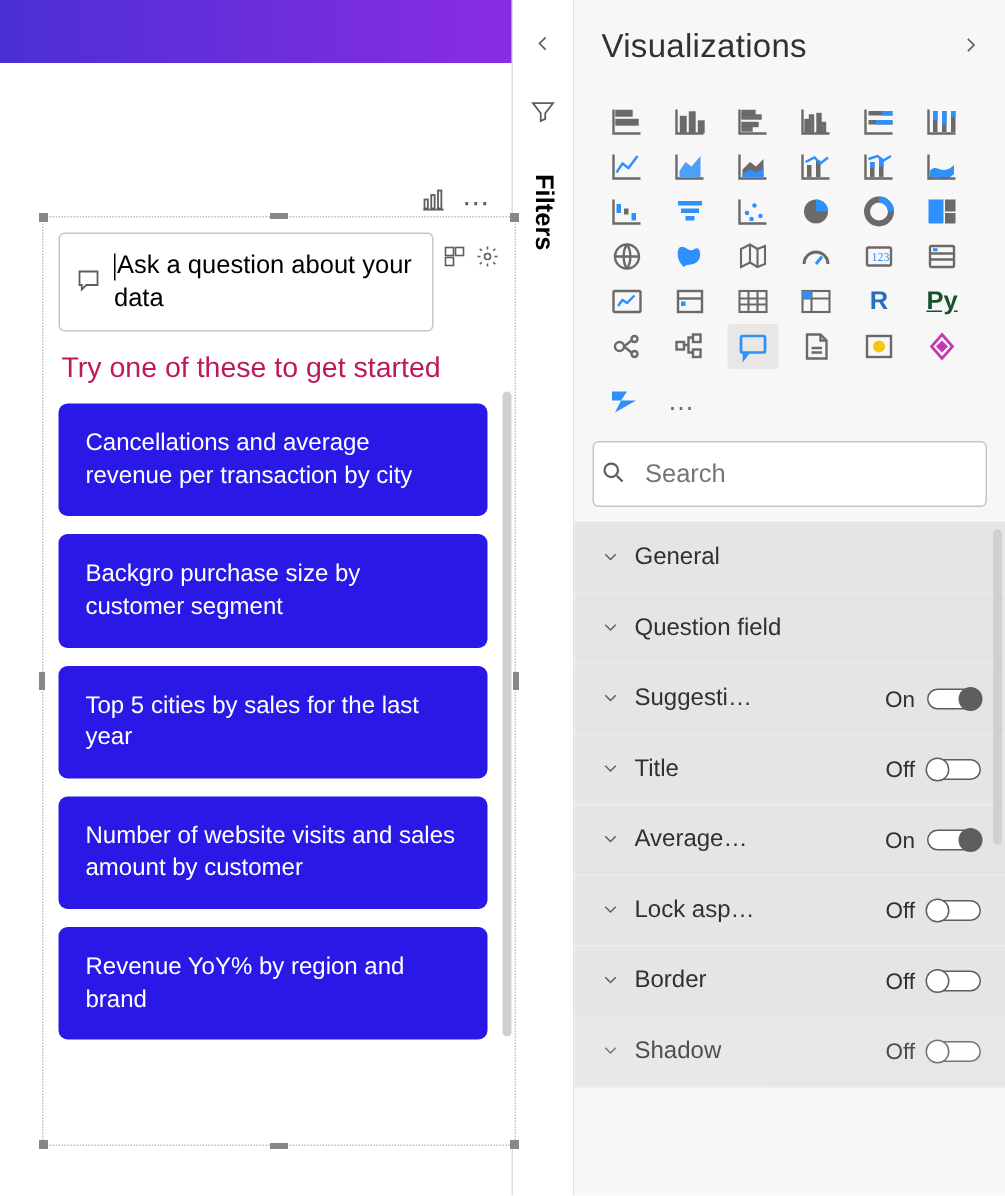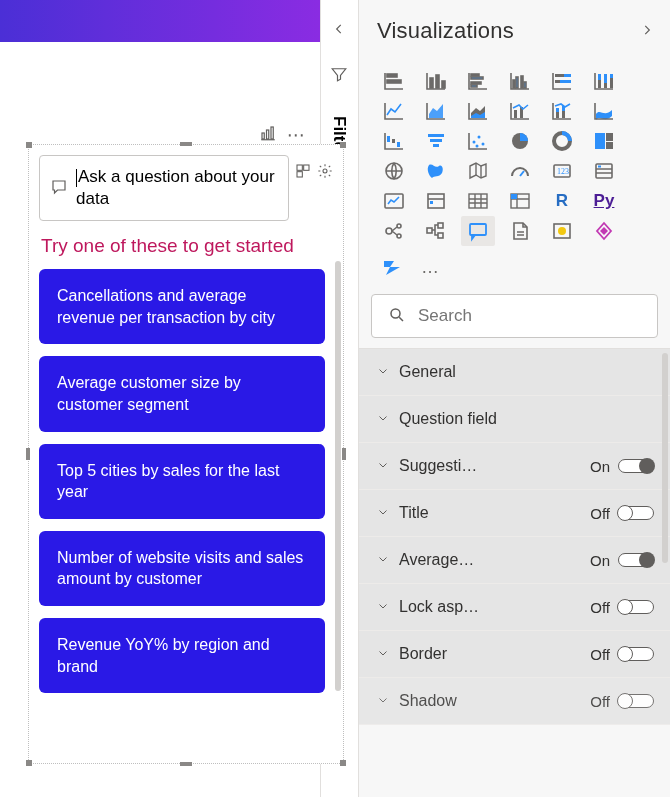--- a/index.html
+++ b/index.html
@@ -49,26 +49,26 @@
   .viz-header { display: flex; align-items: center; justify-content: space-between; padding: 18px 16px 22px 18px; }
   .viz-title { font-size: 22px; letter-spacing: 0.2px; }
   .chev-r { color:#605e5c; }
 
   .viz-grid { padding: 0 12px 6px 18px; display: grid; grid-template-columns: repeat(6, 34px); gap: 0 8px; }
   .viz-ico { width: 34px; height: 30px; display: flex; align-items: center; justify-content: center; color: #6c6a68; cursor: pointer; border-radius: 2px; }
   .viz-ico.selected { background: #e9e7e5; }
   .viz-ico svg { display:block; }
   .txt-ico { font-weight: 700; font-size: 17px; }
   .r-ico { color:#276dc3; }
-  .py-ico { color:#4c1d95;text-decoration:underline; }
+  .py-ico { color:#14532d;text-decoration:underline; }
 
   .viz-extras { padding: 2px 12px 8px 18px; display:flex; gap:10px; align-items:center; color:#6c6a68; }
 
   .search-row { padding: 6px 12px 10px 12px; }
-  .search-box { display: flex; align-items: center; gap: 10px; border: 1px solid #c8c6c4; background: #fff; border-radius: 4px; padding: 10px 16px; }
+  .search-box { display: flex; align-items: center; gap: 10px; border: 1px solid #c8c6c4; background: #fff; border-radius: 4px; padding: 10px 4px; }
   .search-box input { border: none; outline: none; font-size: 17px; flex: 1; color:#605e5c; background:transparent; }
 
   .format-list { border-top: 1px solid #e1dfdd; overflow-y: hidden; position: relative; flex: 1; }
   .format-list::after { content:""; position:absolute; top:4px; right:2px; width:6px; height:210px; background:#d2d0ce; border-radius:3px; }
   .fmt-row { display: flex; align-items: center; justify-content: space-between; padding: 14px 16px 14px 18px; border-bottom: 1px solid #edebe9; background:#e5e5e5; }
   .fmt-left { display: flex; align-items: center; gap: 10px; min-width: 0; }
   .fmt-label { font-size: 16px; color: #323130; white-space: nowrap; overflow: hidden; text-overflow: ellipsis; max-width: 112px; }
   .chev-d { color:#605e5c; flex-shrink:0; }
   .fmt-right { display: flex; align-items: center; gap: 8px; }
   .switch-lbl { font-size: 15px; color:#323130; }
@@ -130,21 +130,21 @@
                 <path d="M12 2v3M12 19v3M4.2 4.2l2.1 2.1M17.7 17.7l2.1 2.1M2 12h3M19 12h3M4.2 19.8l2.1-2.1M17.7 6.3l2.1-2.1"></path>
               </svg>
           </span>
         </div>
       </div>
 
       <div class="qna-prompt">Try one of these to get started</div>
 
       <div class="suggestions">
         <div class="sugg">Cancellations and average revenue per transaction by city</div>
-        <div class="sugg">Average customer size by customer segment</div>
+        <div class="sugg">Backgro purchase size by customer segment</div>
         <div class="sugg">Top 5 cities by sales for the last year</div>
         <div class="sugg">Number of website visits and sales amount by customer</div>
         <div class="sugg">Revenue YoY% by region and brand</div>
       </div>
 
       <div class="qna-scrollbar"></div>
     </div>
   </div>
 </div>
 

